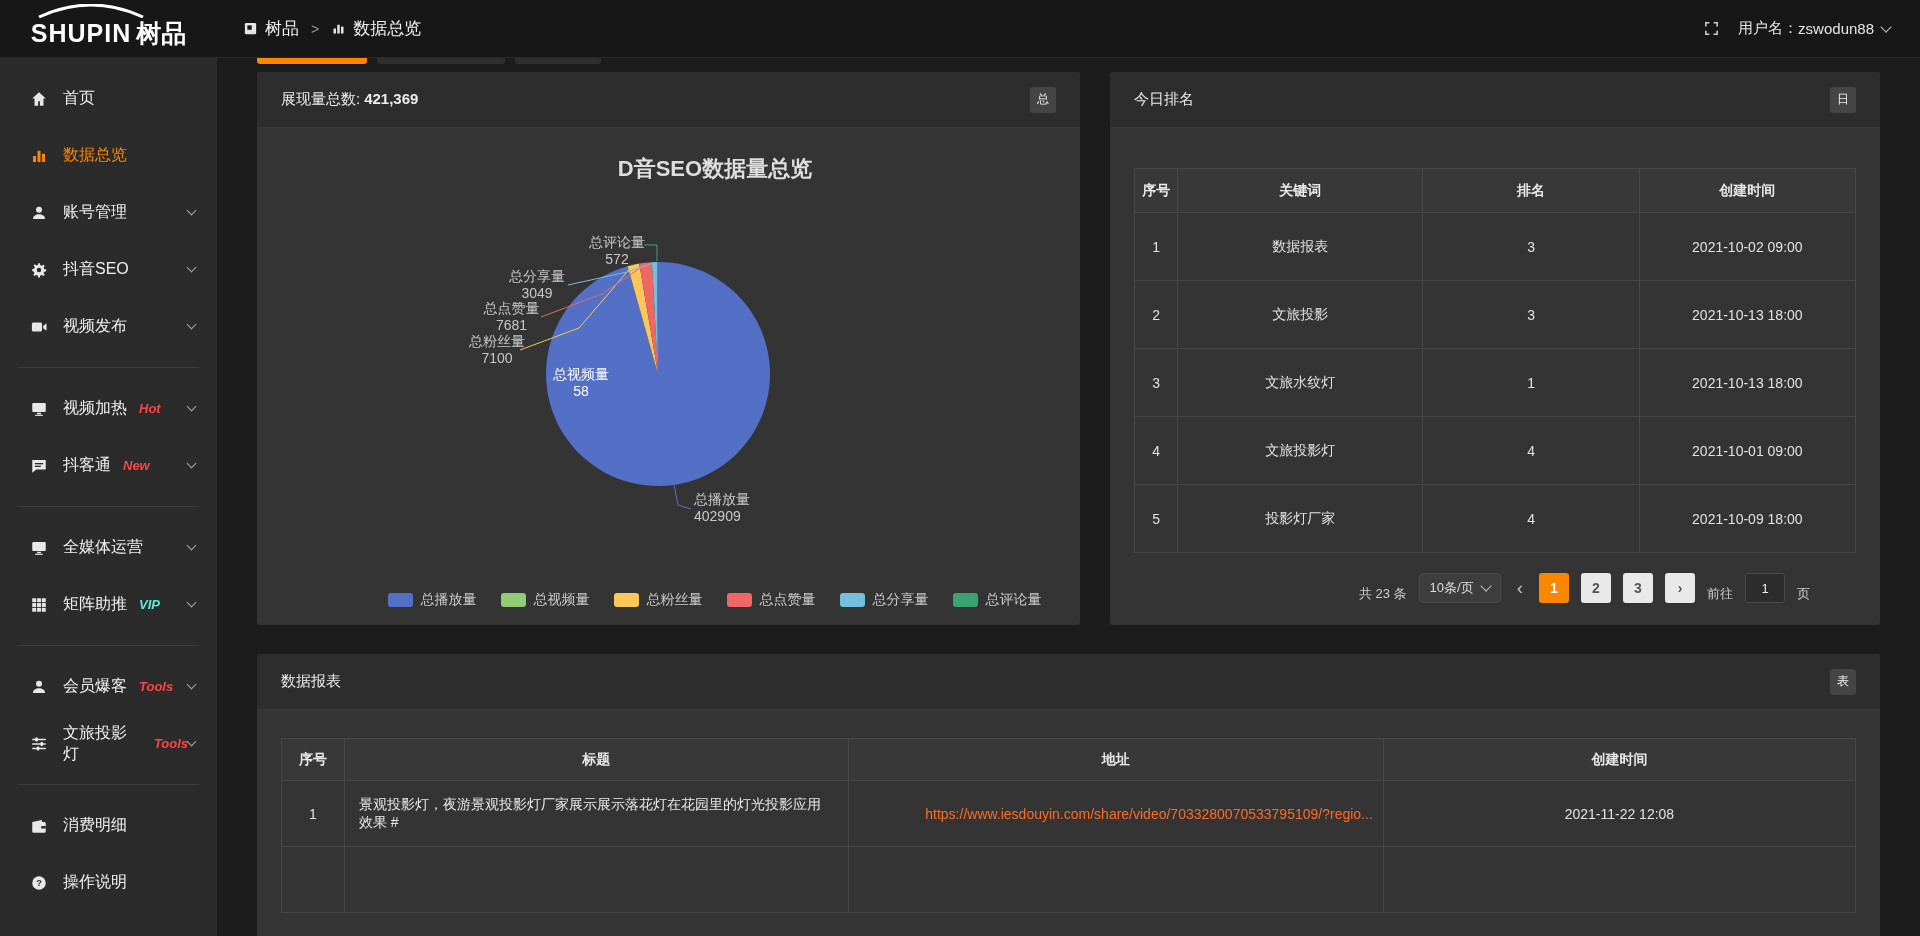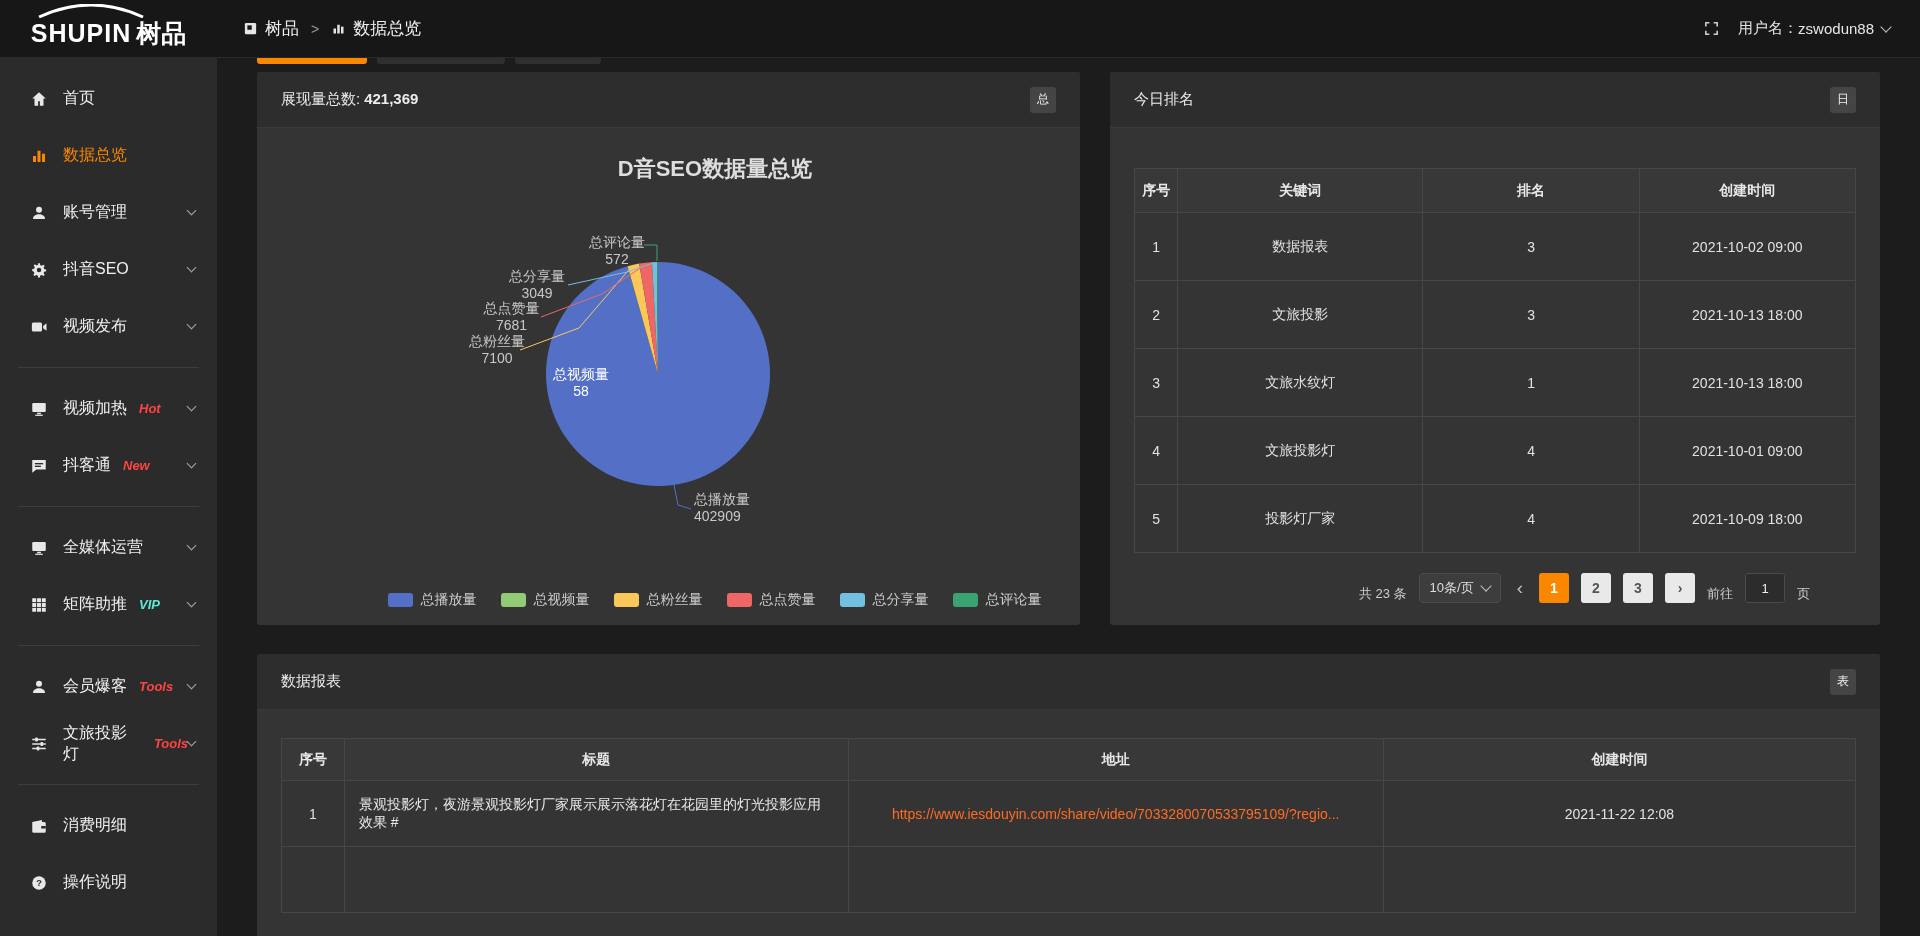--- a/index.html
+++ b/index.html
@@ -78,21 +78,21 @@
 .pg-btn.active{background:var(--accent);color:#fff}
 .goto-input{width:40px;height:30px;background:#2c2c2c;border:1px solid #4a4a4a;border-radius:3px;
   color:#eee;text-align:center;font-size:13px;font-family:inherit}
 
 
 .report-panel{margin-top:29px;padding-bottom:40px}
 .report-wrap{margin:28px 24px 0}
 .report-wrap th{height:42px}
 .report-wrap td{height:66px}
 .td-title{text-align:left;padding:0 14px;color:#e8e8e8}
-.td-link{text-align:center;padding:0 10px}
+.td-link{text-align:right;padding:0 10px}
 .link{color:var(--link);cursor:pointer;display:block;white-space:nowrap;overflow:hidden;
   text-overflow:ellipsis;max-width:520px}
 </style>
 </head>
 <body>
 
 <div class="topbar">
   <div class="logo">
     <div class="logo-inner">
       <svg class="logo-arc" width="124" height="14">

